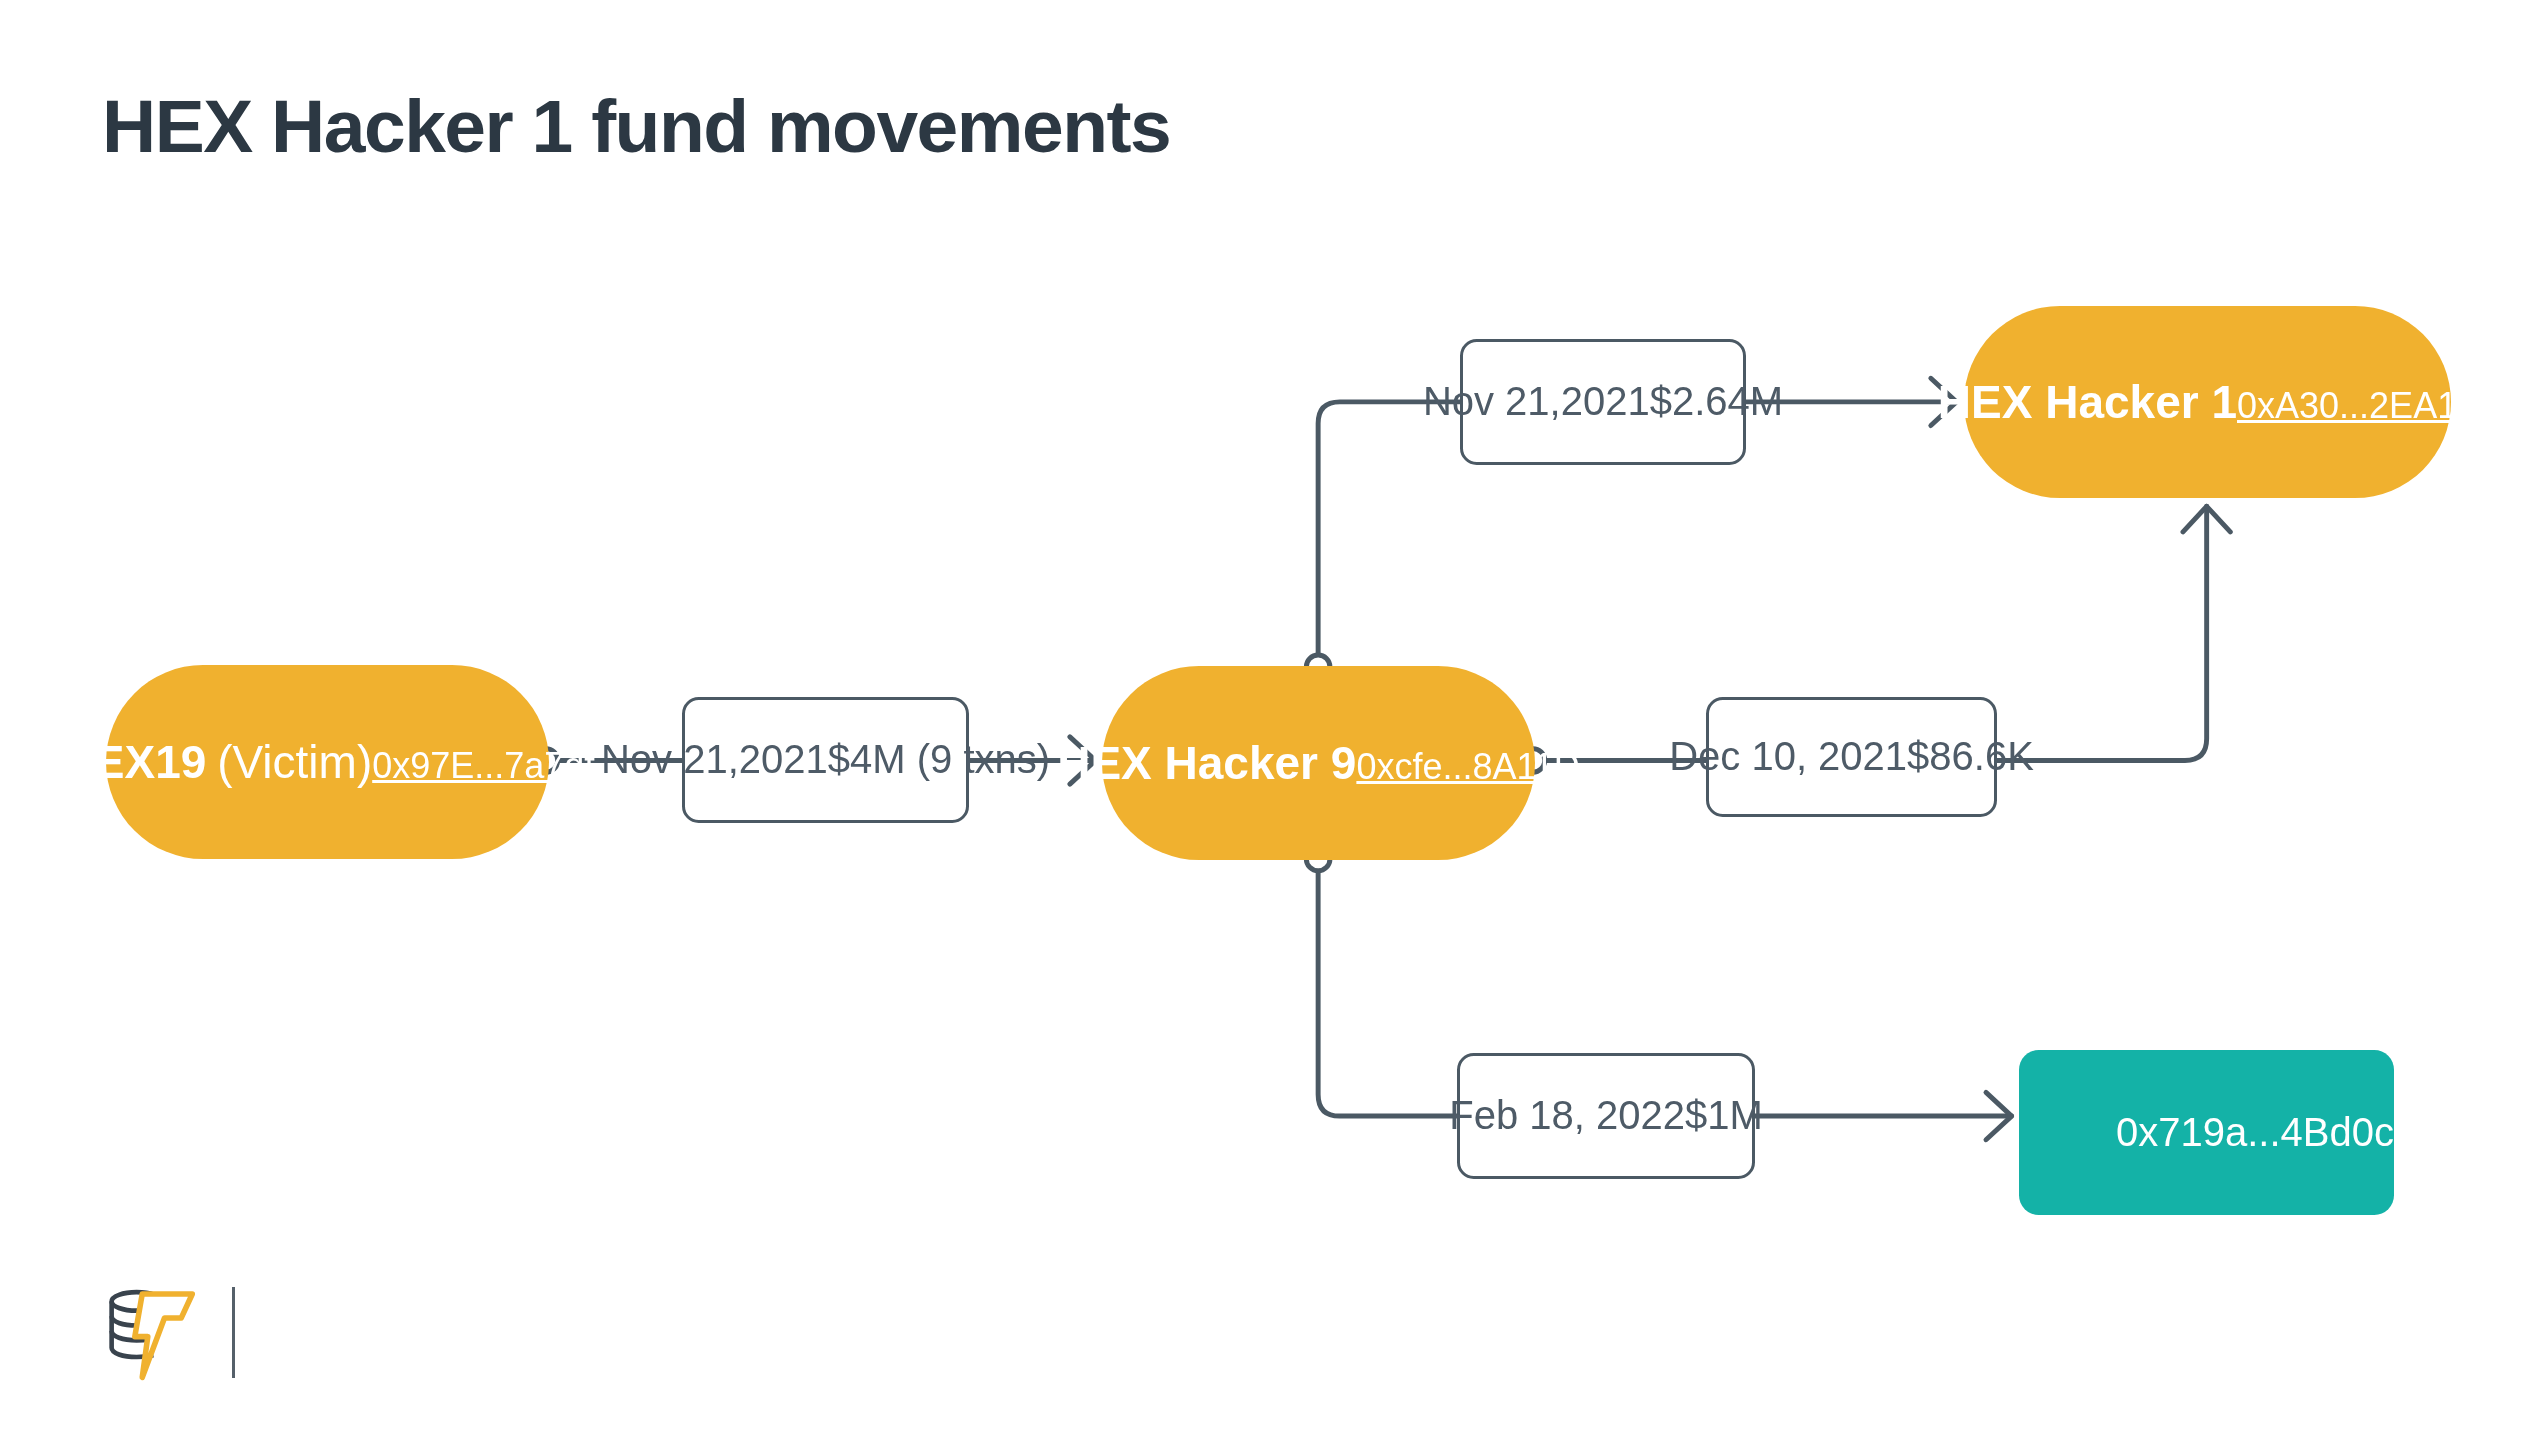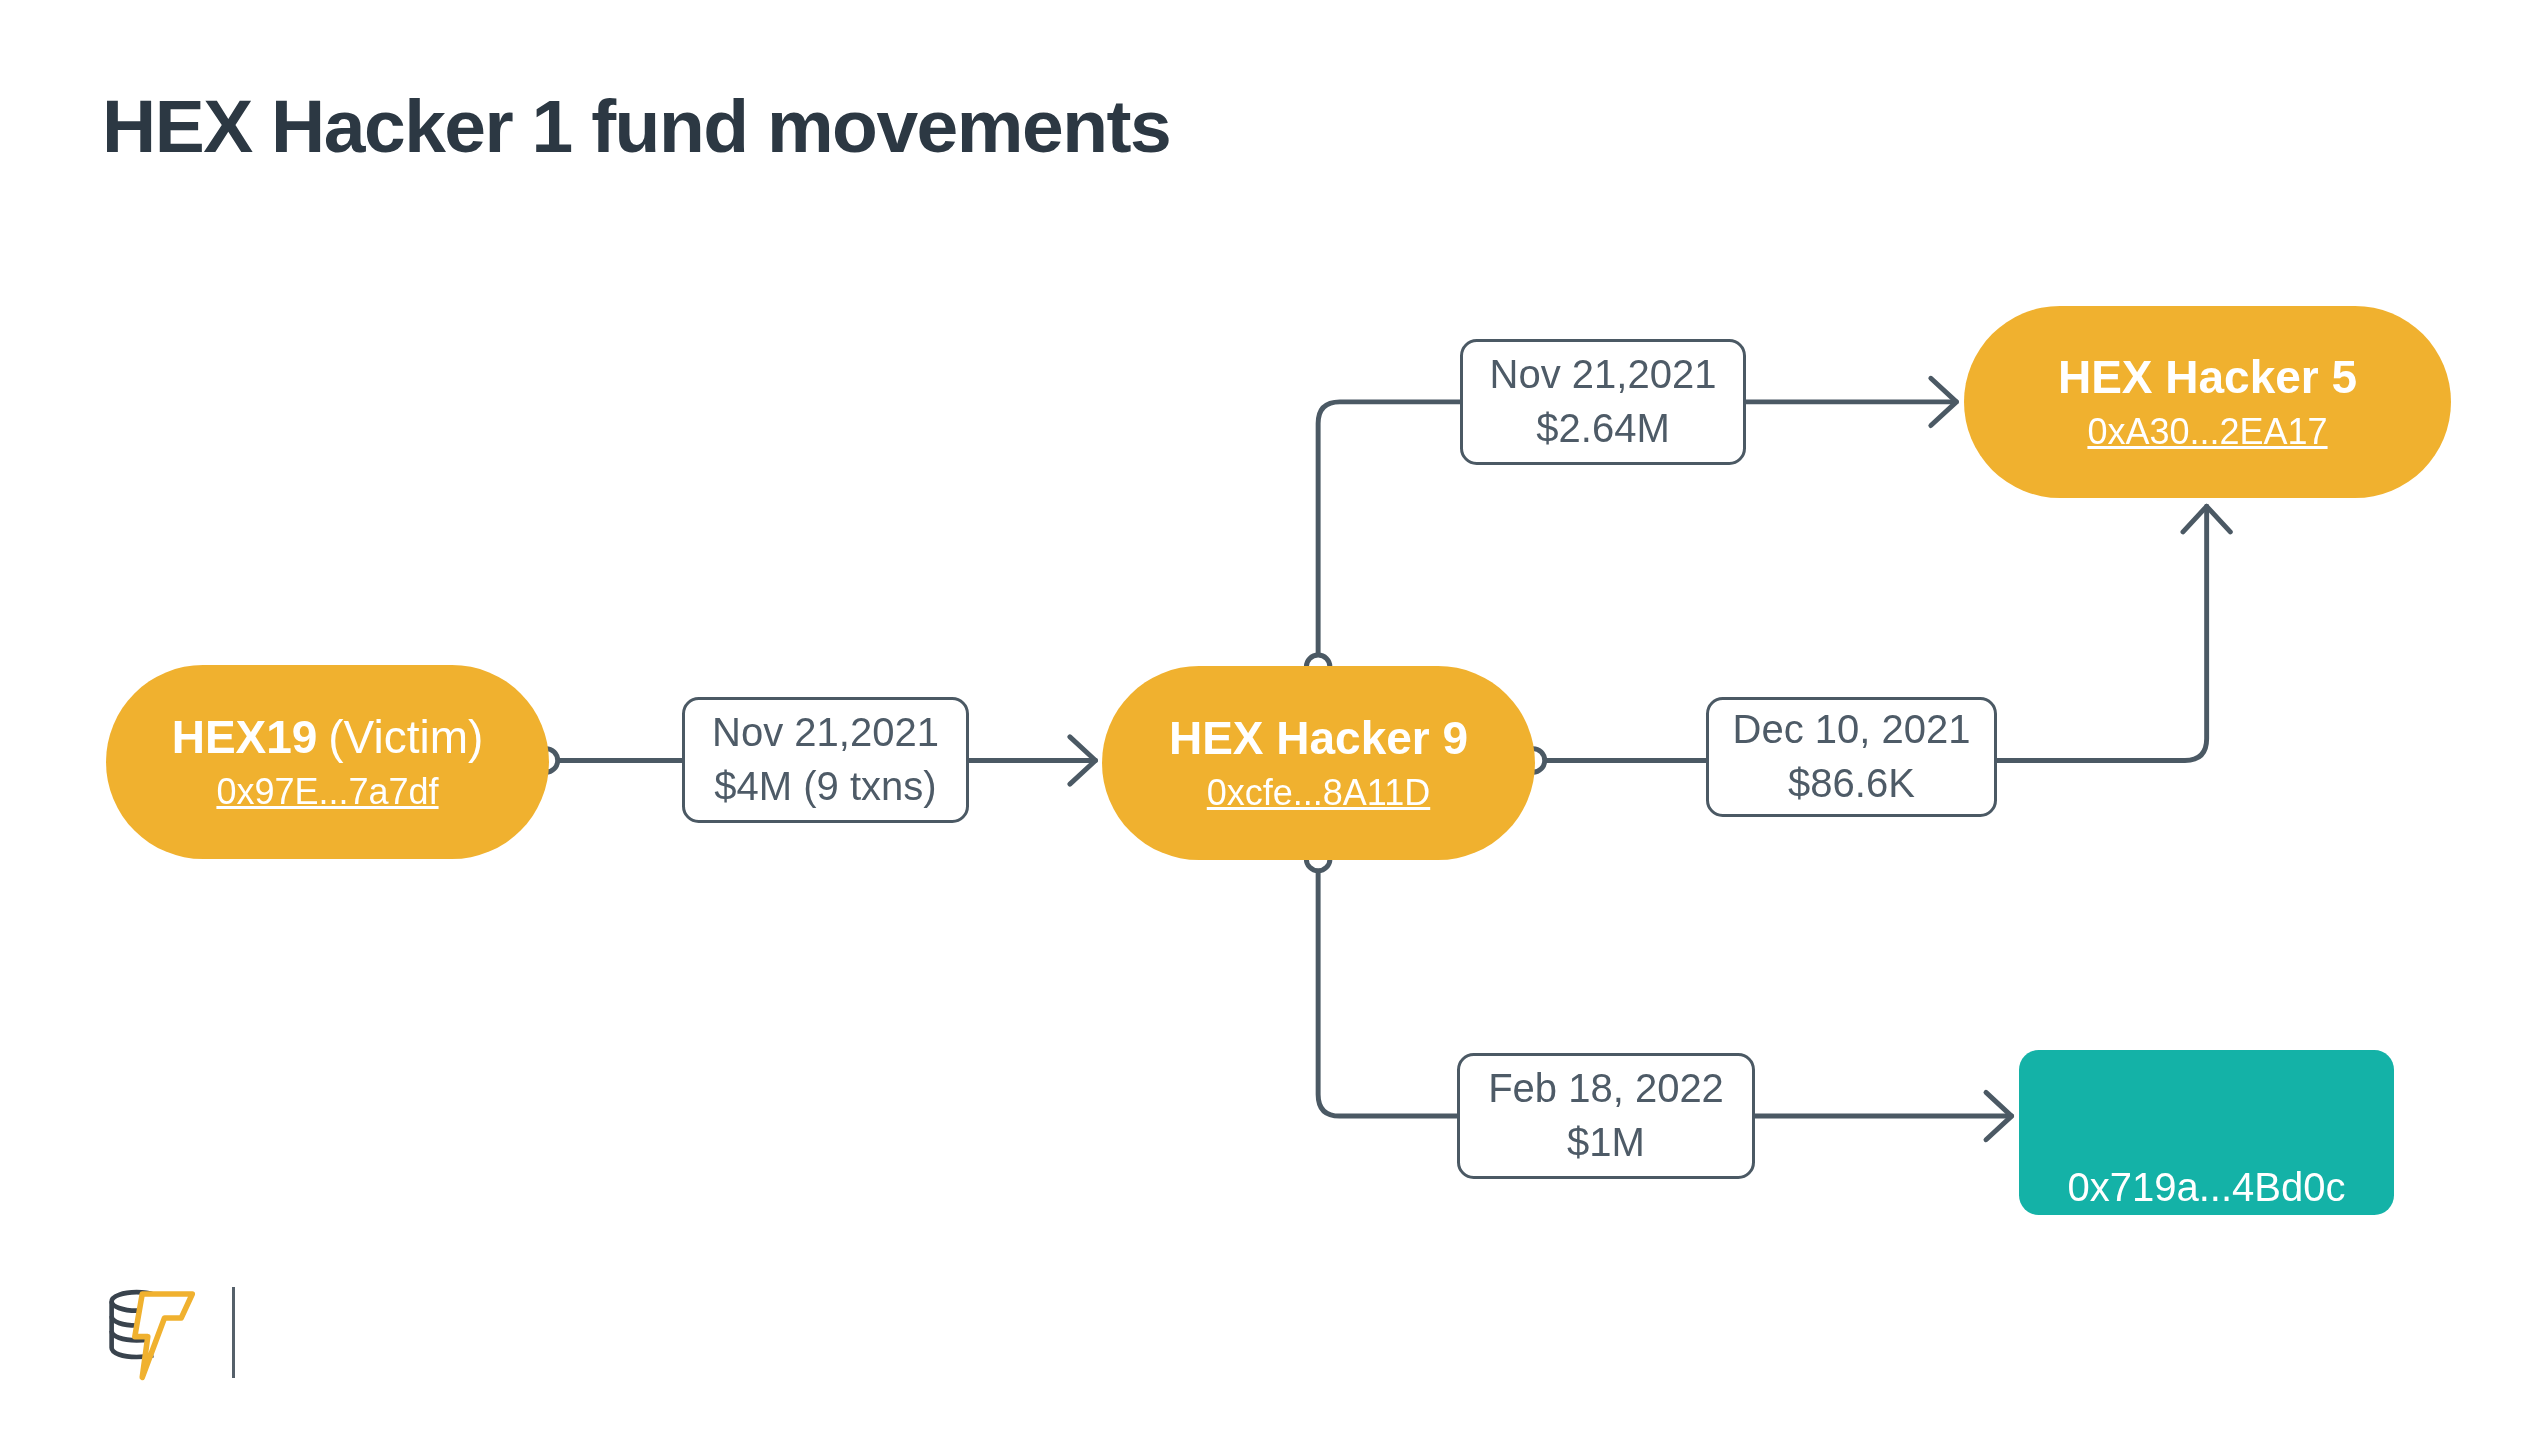--- a/index.html
+++ b/index.html
@@ -21,21 +21,21 @@
   }
   .page-title{
     position:absolute;left:102px;top:83px;
     font-size:75px;font-weight:700;letter-spacing:-1.5px;
     color:var(--ink);
     white-space:nowrap;
   }
   svg.connectors{position:absolute;left:0;top:0;z-index:1;}
   svg.connectors path{stroke:var(--slate);stroke-width:5;fill:none;stroke-linecap:round;stroke-linejoin:round;}
   svg.connectors circle{stroke:var(--slate);stroke-width:5;fill:#fff;}
-  .node,.txbox{position:absolute;z-index:2;display:flex;flex-direction:column;align-items:center;justify-content:center;text-align:center;box-sizing:border-box;}
+  .node,.txbox{position:absolute;z-index:2;display:flex;flex-direction:row;align-items:center;justify-content:center;text-align:center;box-sizing:border-box;}
   .pill{
     background:var(--orange);
     border-radius:984px;
     color:#fff;
   }
   .pill .name{font-size:46px;font-weight:700;line-height:1.15;white-space:nowrap;}
   .pill .name .suffix{font-weight:400;margin-left:10.8px;}
   .pill .addr{font-size:36px;font-weight:400;margin-top:7.9px;white-space:nowrap;text-decoration:underline;}
   .txbox{
     background:#fff;
@@ -92,21 +92,21 @@
     </div>
     <div class="addr">0x97E...7a7df</div>
   </div>
 
   <div class="node pill" style="left:1102px;top:666px;width:433px;height:194px;">
     <div class="name">HEX Hacker 9</div>
     <div class="addr">0xcfe...8A11D</div>
   </div>
 
   <div class="node pill" style="left:1964px;top:306px;width:487px;height:192px;">
-    <div class="name">HEX Hacker 5</div>
+    <div class="name">HEX Hacker 1</div>
     <div class="addr">0xA30...2EA17</div>
   </div>
 
   <div class="txbox wallet" style="left:2019px;top:1050px;width:375px;height:165px;border:none;justify-content:flex-end;">
     <div>0x719a...4Bd0c</div>
   </div>
 
   <div class="txbox" style="left:682px;top:697px;width:287px;height:126px;">
     <div>Nov 21,2021</div>
     <div>$4M (9 txns)</div>

